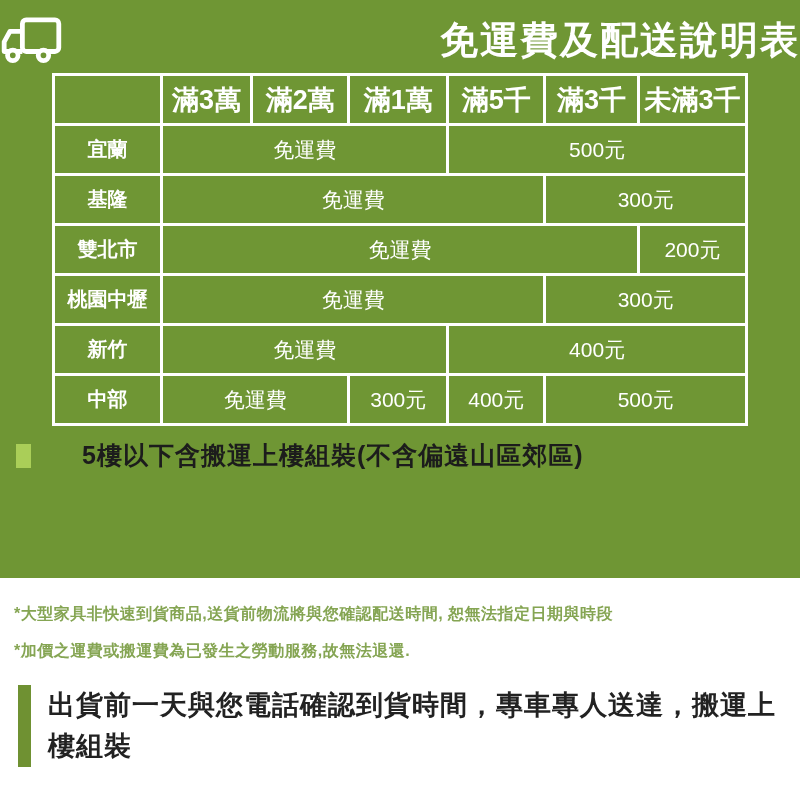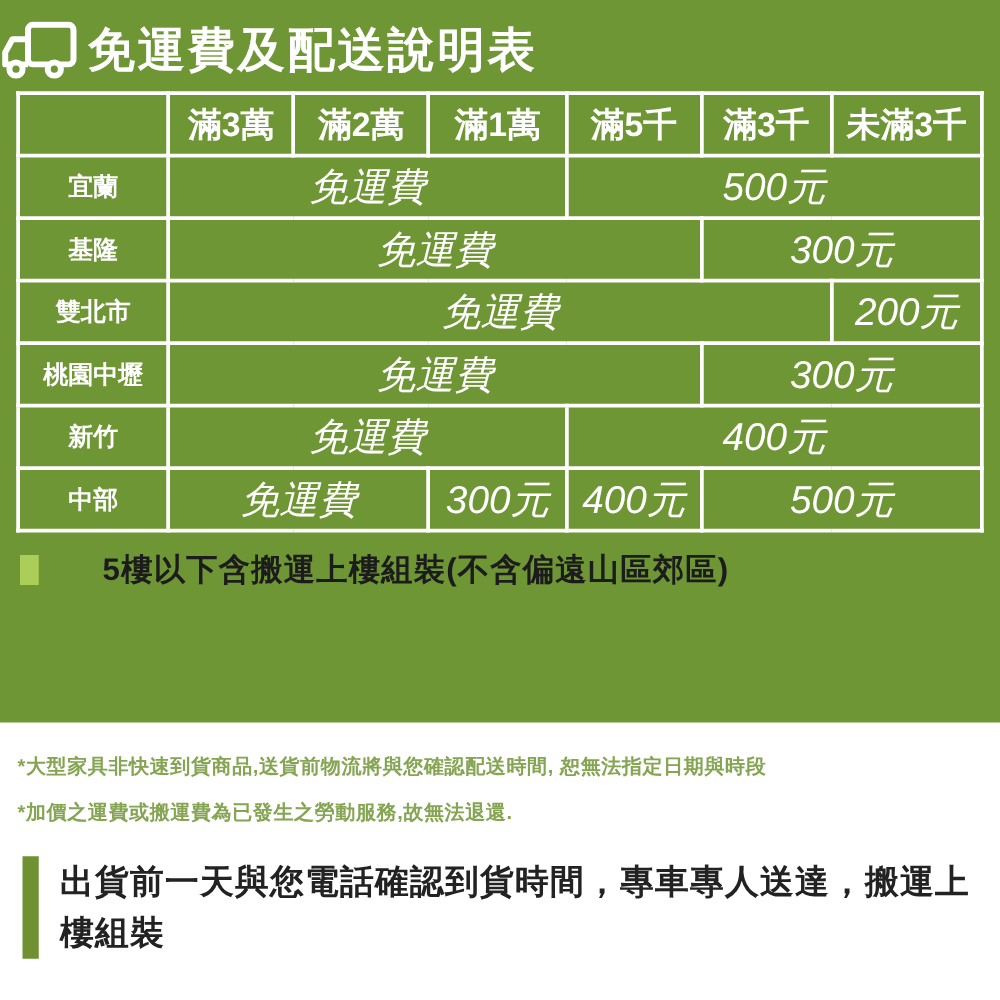--- a/index.html
+++ b/index.html
@@ -10,38 +10,38 @@
     --text-green:#85a553;
     --text-dark:#222222;
     --white:#ffffff;
   }
   *{box-sizing:border-box;margin:0;padding:0;}
   html,body{width:800px;height:800px;overflow:hidden;}
   body{font-family:"Liberation Sans","DejaVu Sans",sans-serif;background:#ffffff;}
 
   .green-area{width:800px;height:578px;background:var(--green-bg);}
 
-  .title-bar{height:72px;display:flex;align-items:center;justify-content:flex-start;padding-top:8px;border-radius:21px;}
+  .title-bar{height:72px;display:flex;align-items:center;justify-content:space-between;padding-top:8px;border-radius:21px;}
   .title-bar svg{margin-right:8px;}
   .page-title{color:var(--white);font-size:38px;font-weight:700;letter-spacing:2px;}
 
-  table.fee-table{width:774px;margin:1px auto 0;border-collapse:collapse;table-layout:fixed;}
+  table.fee-table{width:696px;margin:1px auto 0;border-collapse:collapse;table-layout:fixed;}
   .fee-table th,.fee-table td{
     border:3px solid var(--white);
     color:var(--white);
     text-align:center;
     vertical-align:middle;
     height:50px;
     padding:0;
     white-space:nowrap;
     overflow:hidden;
   }
   .fee-table th{font-size:27px;font-weight:700;}
   .fee-table td.region{font-size:20px;font-weight:700;}
-  .fee-table td.fee{font-size:31px;font-weight:400;font-style:italic;}
+  .fee-table td.fee{font-size:21px;font-weight:400;}
 
   .green-notes{margin:13px 0 0 16px;}
   .green-note{display:flex;align-items:center;margin-bottom:15px;}
   .green-note .bullet{width:15px;height:24px;background:var(--bullet-green);margin-right:10px;flex:0 0 auto;}
   .green-note .note-text{color:#1c1c1c;font-size:25px;font-weight:700;letter-spacing:1px;margin-left:41px;}
 
   .white-area{padding:17px 10px 0 14px;}
   .fine-print{color:var(--text-green);font-size:16px;font-weight:700;line-height:37px;letter-spacing:0.5px;}
 
   .delivery-note{

